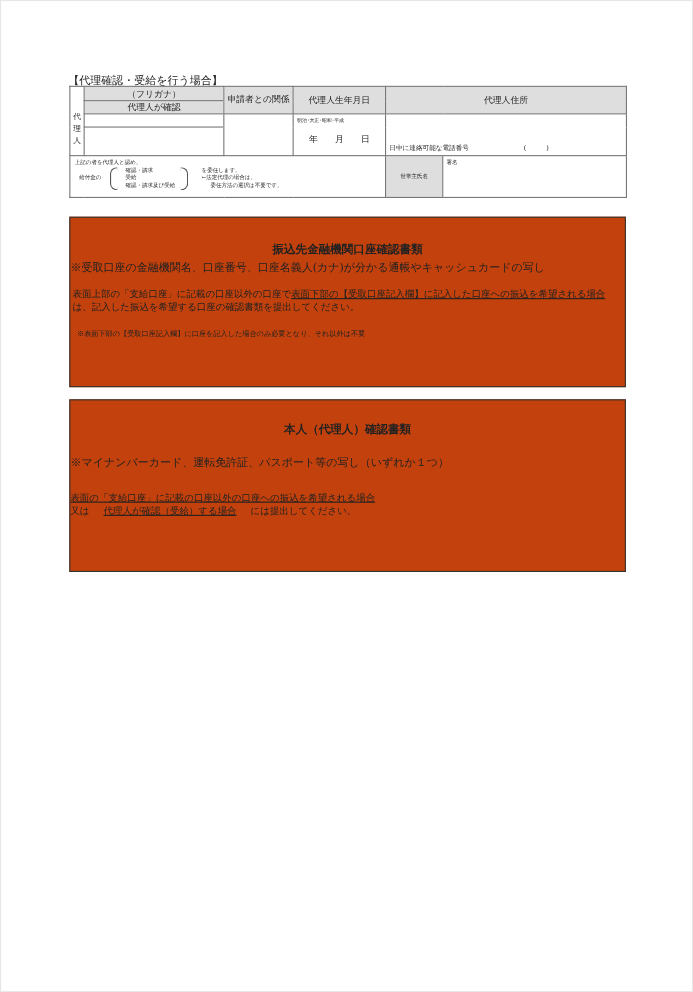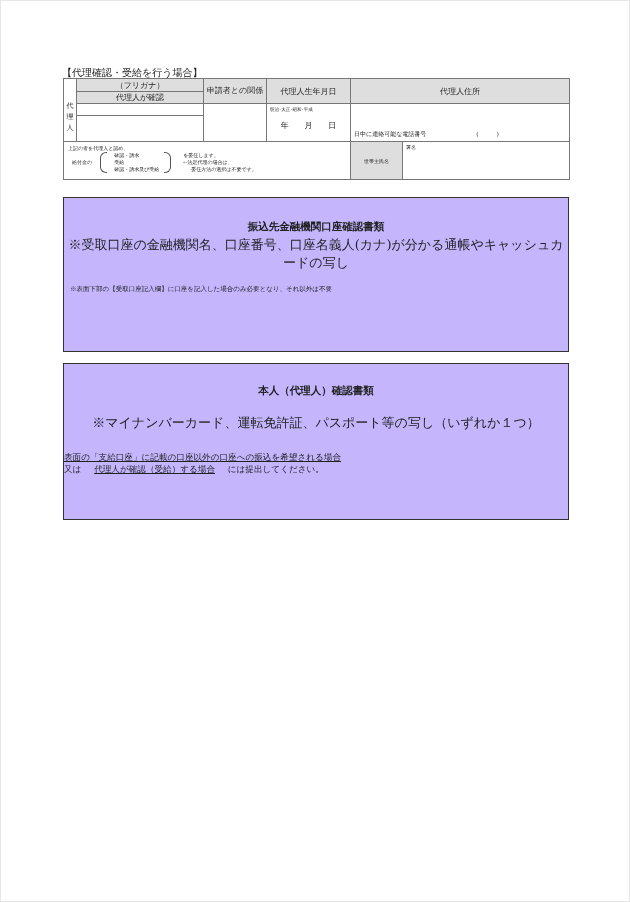--- a/index.html
+++ b/index.html
@@ -57,28 +57,28 @@
     }
     .bracket-group::before { left: 0; border-right: none; border-radius: 6px 0 0 6px; }
     .bracket-group::after { right: 0; border-left: none; border-radius: 0 6px 6px 0; }
     .right-text { margin-left: 12px; }
     .sig-label { font-size: 5px; text-align: center; }
     .sig-cell { font-size: 5px; vertical-align: top !important; padding: 2px 3px !important; }
 
     .box {
       position: absolute; left: 63px; width: 504px;
       border: 1.5px solid #333;
-      background: #c4b5fd;
+      background: #c2410c;
     }
     .box1 { top: 197px; height: 153px; }
     .box2 { top: 363px; height: 155px; }
     .box-title {
       text-align: center; font-weight: bold; font-size: 10.5px;
     }
-    .box-note { text-align: center; font-size: 13px; }
+    .box-note { text-align: left; font-size: 10px; }
     .body-text { font-size: 8.6px; line-height: 12px; padding: 0 2px; }
     .u { text-decoration: underline; }
     .small-note { font-size: 6.5px; padding-left: 6px; }
     .center-text { font-size: 8.6px; line-height: 12px; }
   </style>
 </head>
 <body>
 
 <div class="page-border"></div>
 
@@ -150,20 +150,23 @@
     <td class="sig-cell">
       <span>署名</span>
     </td>
   </tr>
 </tbody>
   </table>
 
 <div class="box box1">
   <div class="box-title" style="margin-top:22px;">振込先金融機関口座確認書類</div>
   <div class="box-note" style="margin-top:2px;">※受取口座の金融機関名、口座番号、口座名義人(カナ)が分かる通帳やキャッシュカードの写し</div>
+  <div class="body-text" style="margin-top:12px;">
+    <span>表面上部の「支給口座」に記載の口座以外の口座で</span><span class="u">表面下部の【受取口座記入欄】に記入した口座への振込を希望される場合</span><span>は、記入した振込を希望する口座の確認書類を提出してください。</span>
+  </div>
   <div class="small-note" style="margin-top:13px;">※表面下部の【受取口座記入欄】に口座を記入した場合のみ必要となり、それ以外は不要</div>
 </div>
 
 <div class="box box2">
   <div class="box-title" style="margin-top:20px;">本人（代理人）確認書類</div>
   <div class="box-note" style="margin-top:16px;font-family:Liberation Serif, serif;">※マイナンバーカード、運転免許証、パスポート等の写し（いずれか１つ）</div>
   <div class="center-text" style="margin-top:19px;">
     <span class="u">表面の「支給口座」に記載の口座以外の口座への振込を希望される場合</span>
   </div>
   <div class="center-text">

